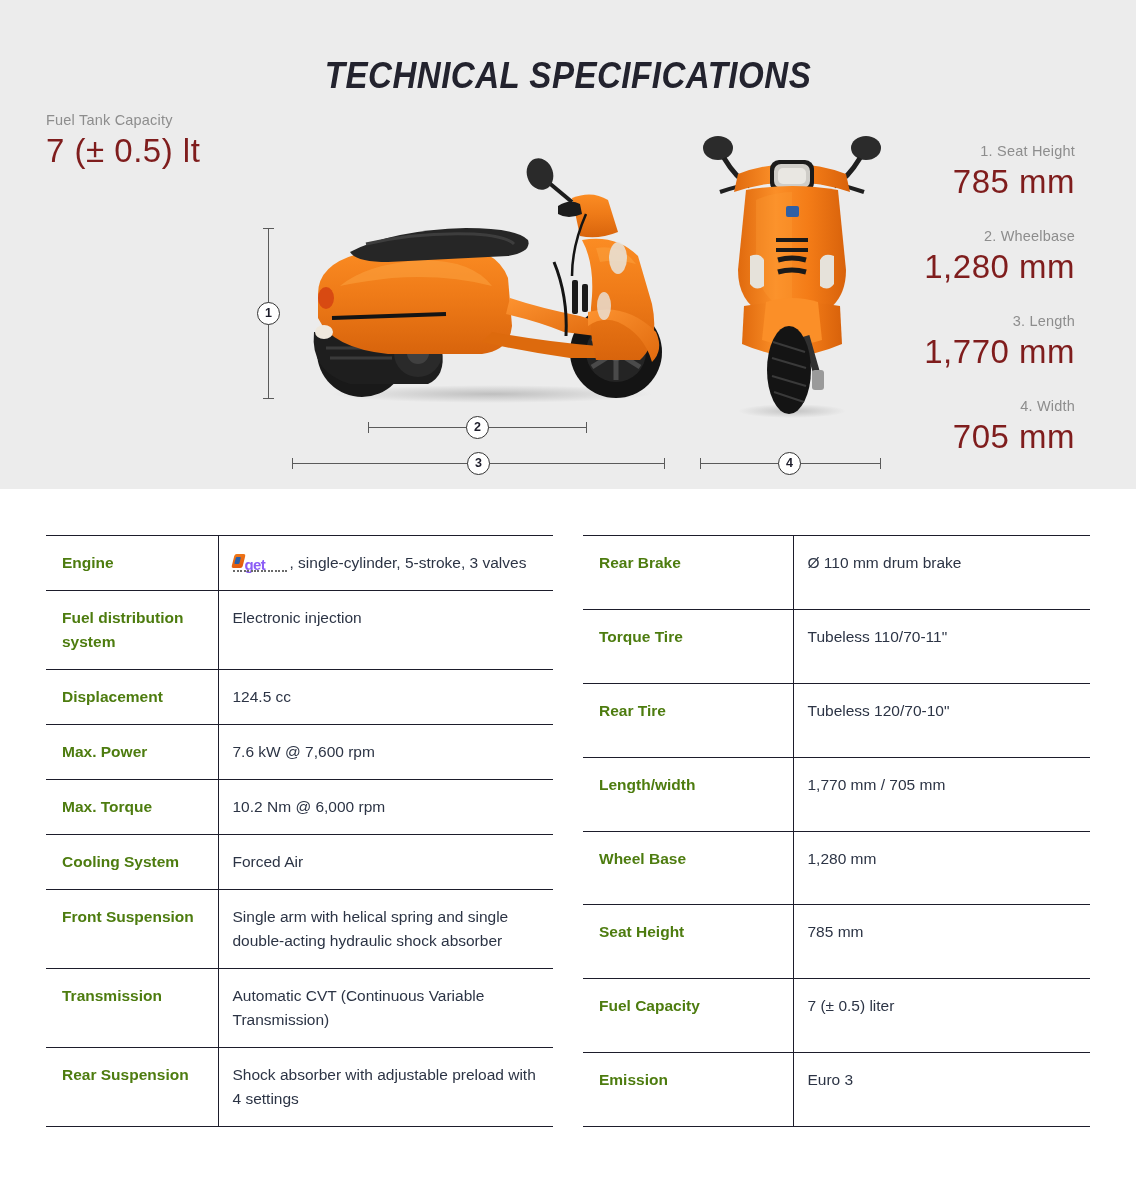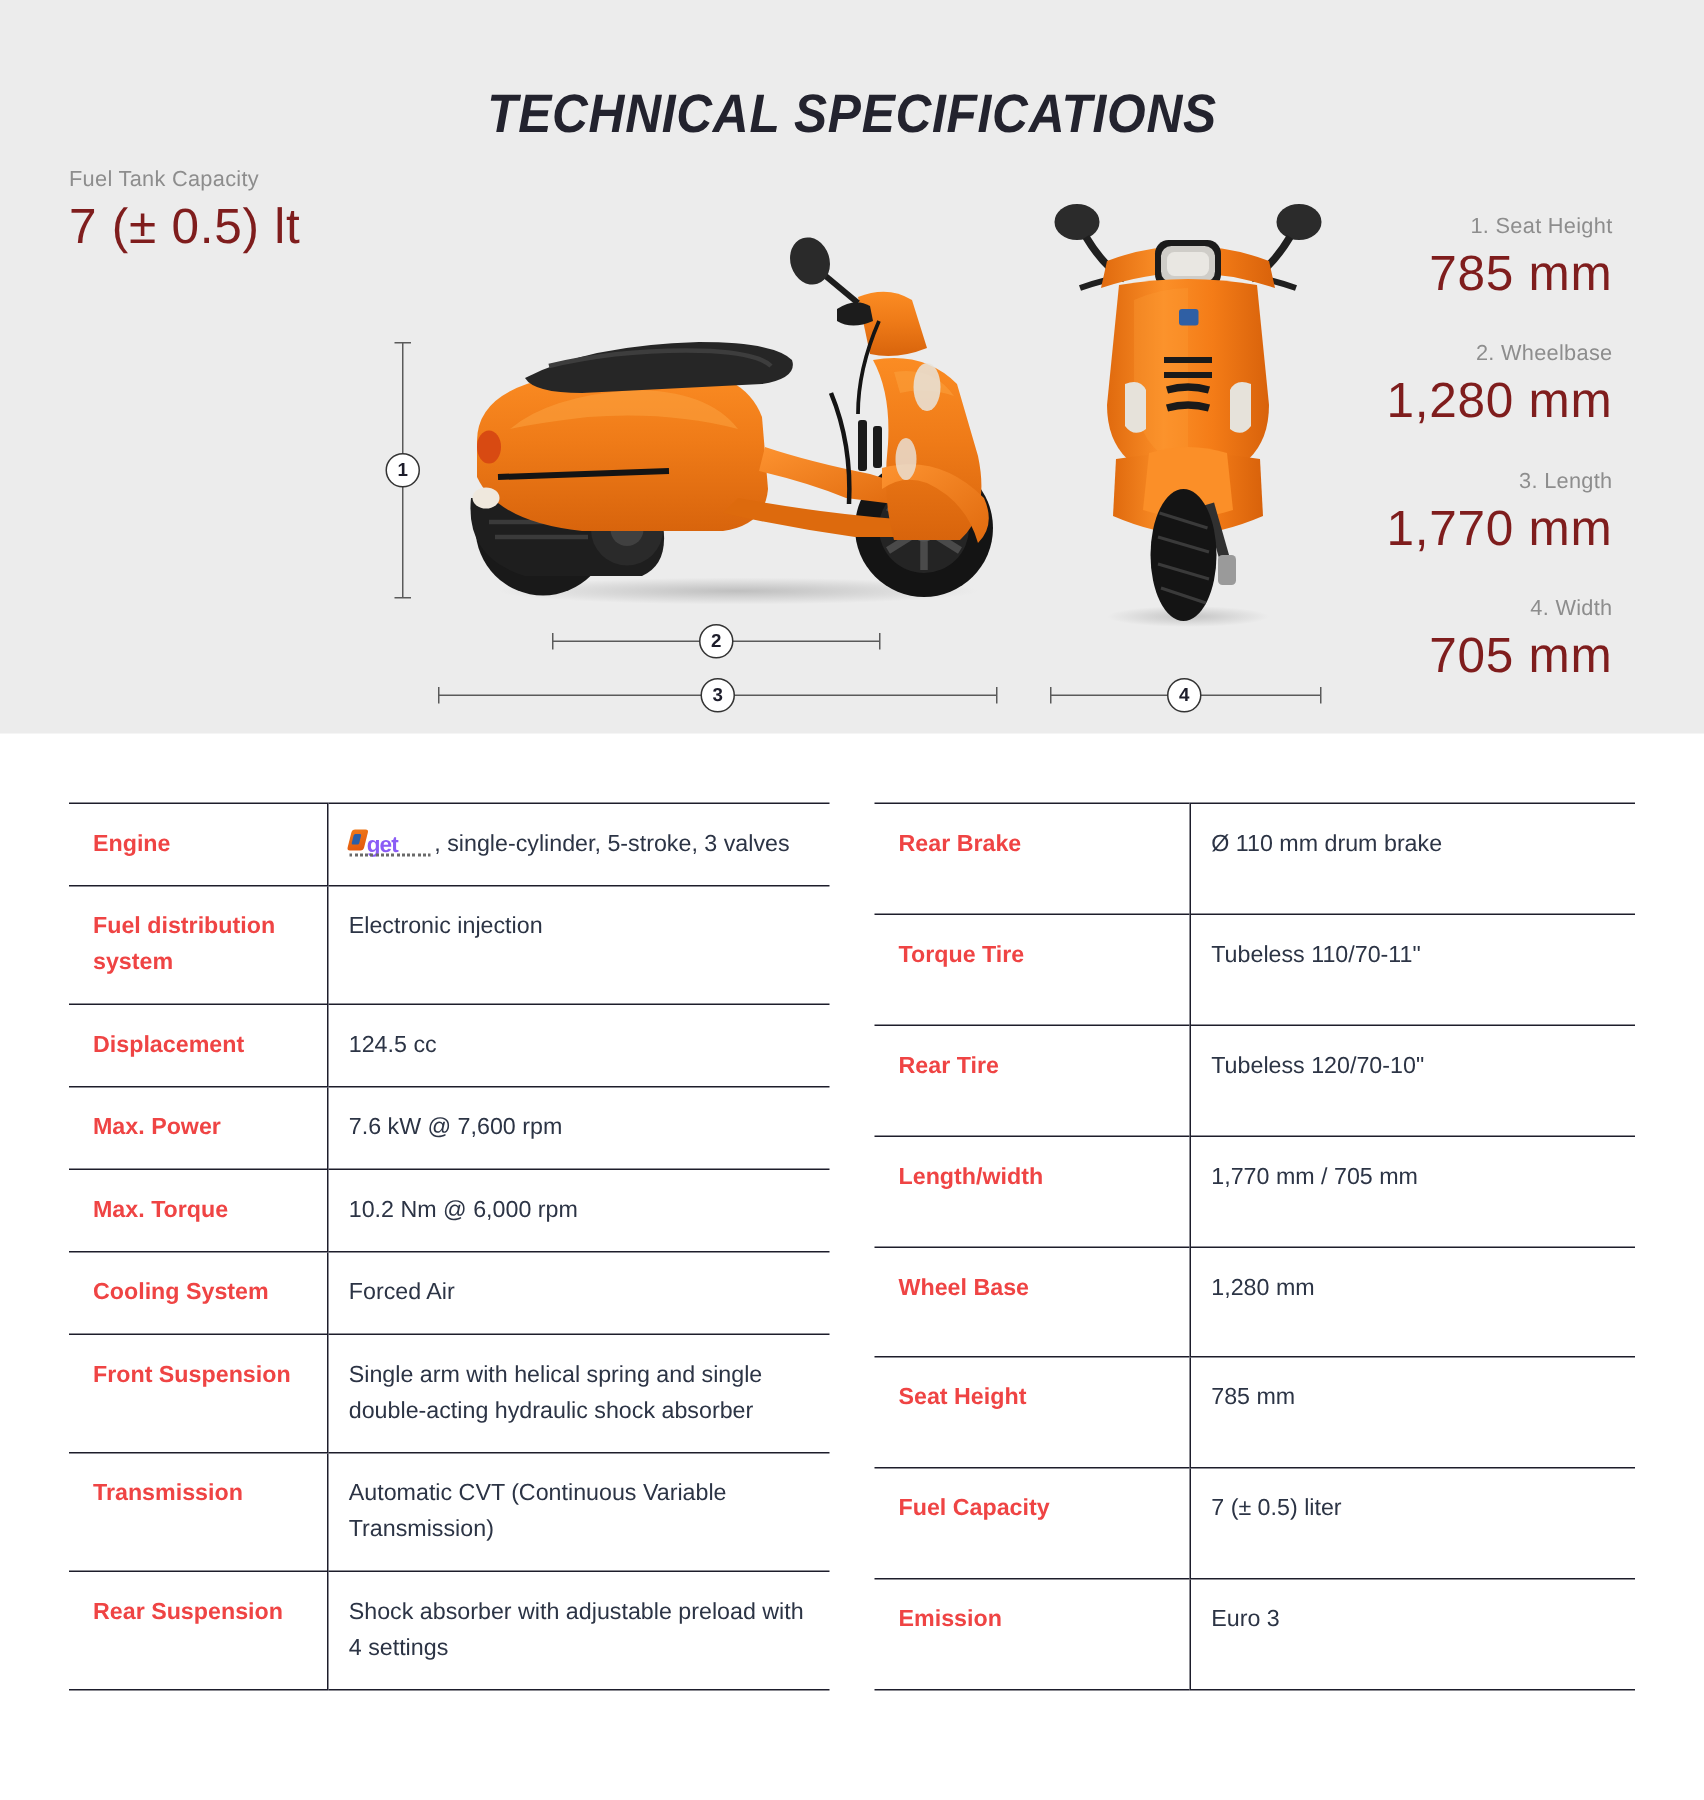--- a/index.html
+++ b/index.html
@@ -141,21 +141,21 @@
   .spec-table td {
     padding: 15px 0 15px 14px;
     vertical-align: top;
     font-size: 15.5px;
     line-height: 1.55;
     color: #2c3445;
   }
   .spec-table td.k {
     width: 172px;
     font-weight: bold;
-    color: #ef4444;
+    color: #4d7c0f;
     border-right: 1.3px solid #1d1d2b;
     padding-left: 16px;
     padding-right: 10px;
   }
   .spec-table td.v { padding-left: 14px; padding-right: 8px; }
   .tbl-left { width: 512px; }
   .tbl-right { width: 512px; }
   .tbl-right td.k { width: 210px; }
 
   

